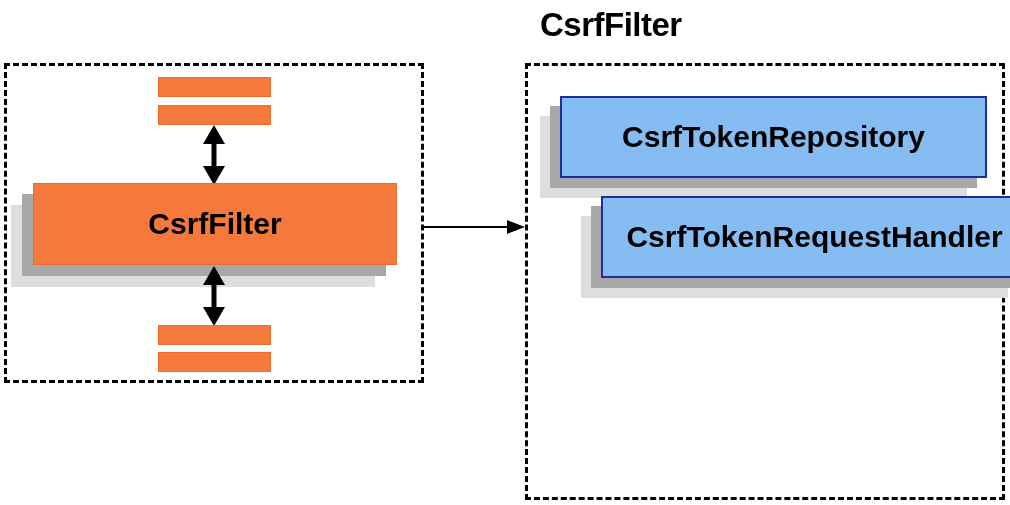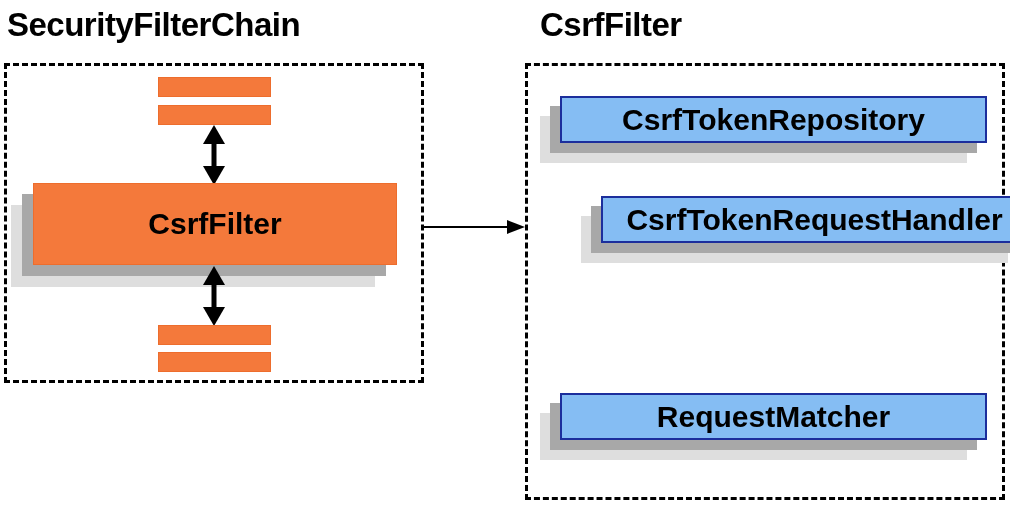--- a/index.html
+++ b/index.html
@@ -85,40 +85,39 @@
     left: 424px;
     top: 218px;
     width: 101px;
     height: 18px;
   }
 
   .blue-box {
     position: absolute;
     left: 560px;
     width: 427px;
-    height: 47px;
+    height: 82px;
     background: #85BDF3;
     border: 2px solid #1C2E9C;
     box-sizing: border-box;
     box-shadow: -10px 10px 0 #A8A8A8, -20px 20px 0 #DEDEDE;
     display: flex;
     align-items: center;
     justify-content: center;
   }
   .bbox1 { top: 96px; }
   .bbox2 { top: 196px; margin-left: 41px; }
   .bbox3 { top: 293px; }
   .bbox4 { top: 393px; }
 </style>
 </head>
 <body>
 
 <div class="canvas">
 
-  <div class="title left-title">SecurityFilterChain</div>
 
   <div class="title right-title">CsrfFilter</div>
 
   <div class="dashed-box left-box"></div>
 
   <div class="bar bar1"></div>
   <div class="bar bar2"></div>
 
   <svg class="varrow arrow1" viewBox="0 0 24 60">
     <polygon points="12,0 1,19 23,19" fill="#000000"></polygon>
@@ -148,17 +147,14 @@
 
   <div class="blue-box bbox1">
     <span>CsrfTokenRepository</span>
   </div>
 
   <div class="blue-box bbox2">
     <span>CsrfTokenRequestHandler</span>
   </div>
 
 
-  <div class="blue-box bbox4">
-    <span>RequestMatcher</span>
-  </div>
 
 </div>
 
 </body></html>

